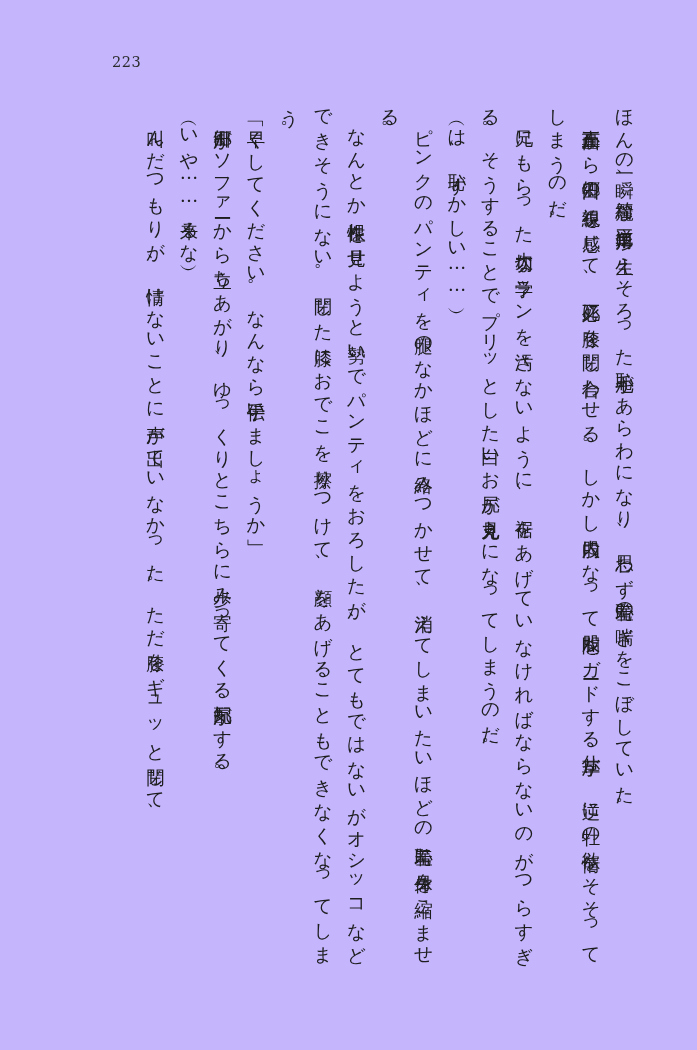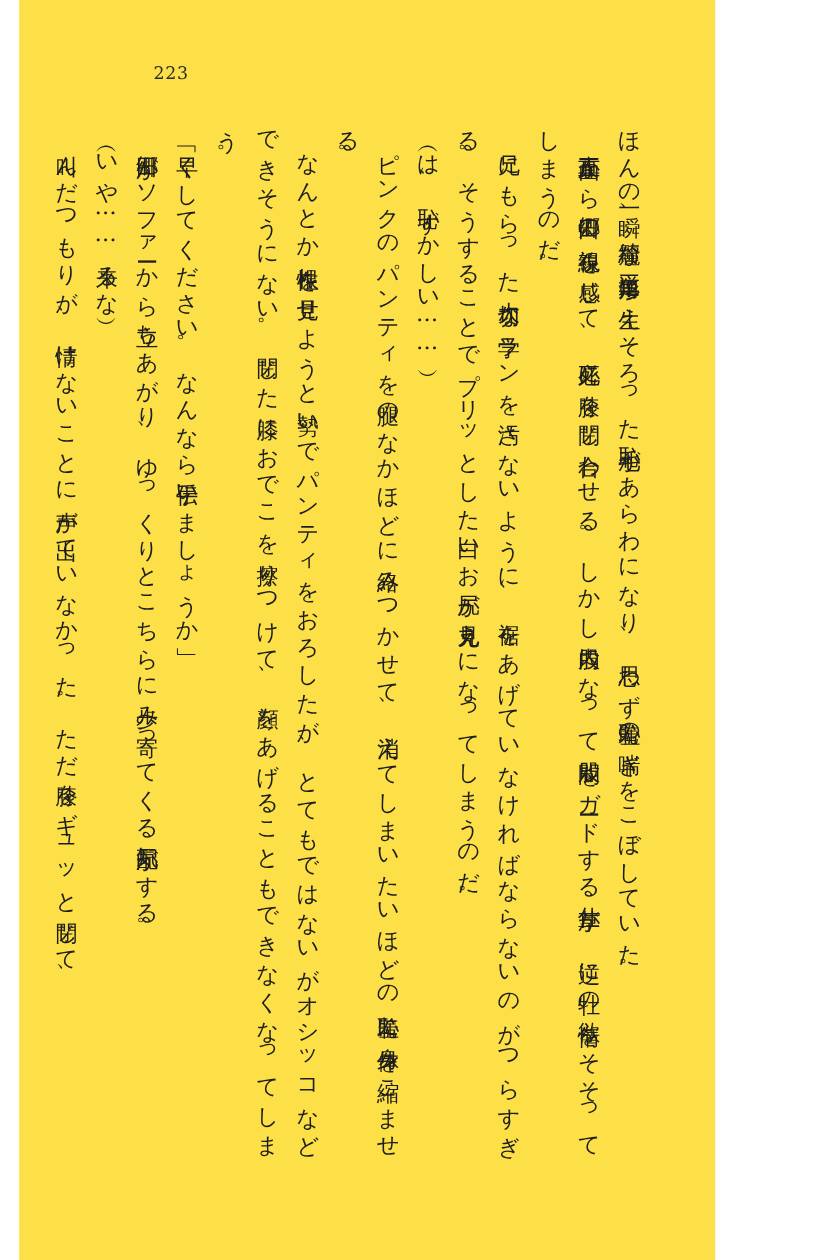--- a/index.html
+++ b/index.html
@@ -10,25 +10,24 @@
   body {
     width: 697px;
     height: 1050px;
     overflow: hidden;
     font-family: "DejaVu Serif", "Liberation Serif", serif;
     color: #1a1a1a;
   }
 
   .page {
     position: relative;
-    width: 580px;
+    width: 697px;
     height: 1050px;
-    background: #fde047;
+    background: #c4b5fd;
     box-sizing: border-box;
-    margin-left: 16px;
   }
 
   .page-number {
     position: absolute;
     top: 54px;
     left: 112px;
     font-size: 14.5px;
     letter-spacing: 0.5px;
     color: #2b2b2b;
     font-family: "DejaVu Serif", "Liberation Serif", serif;

